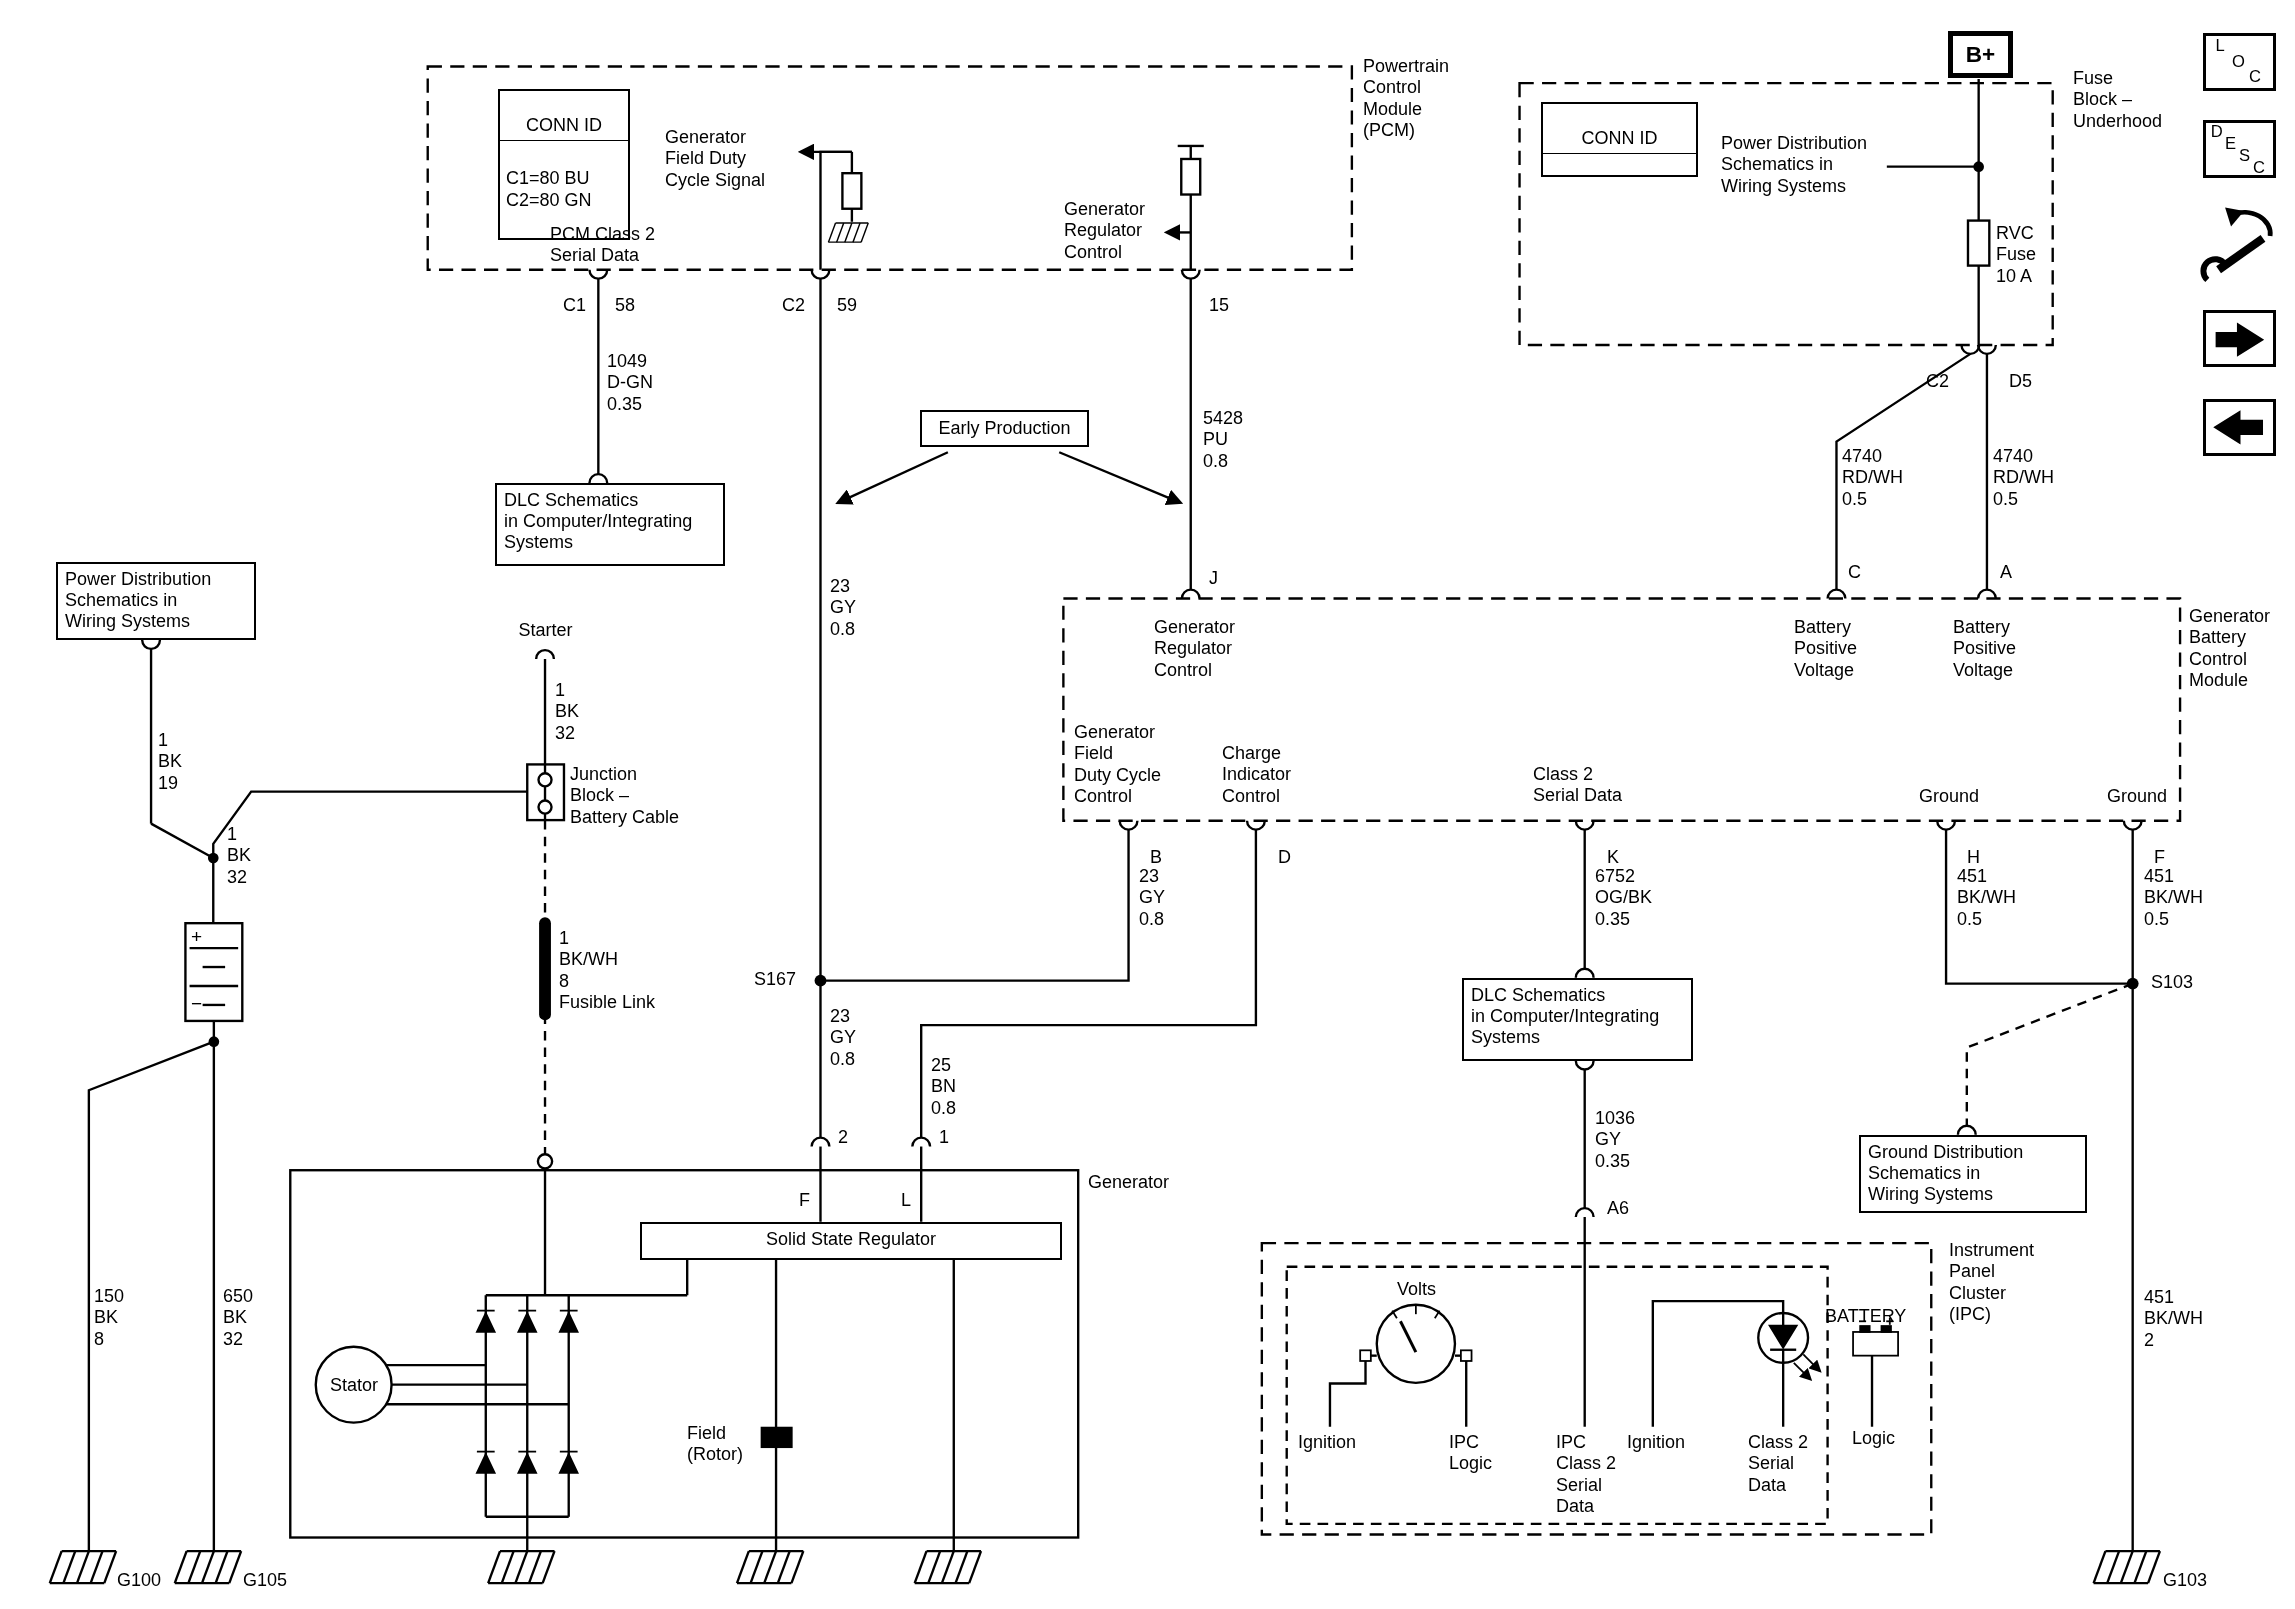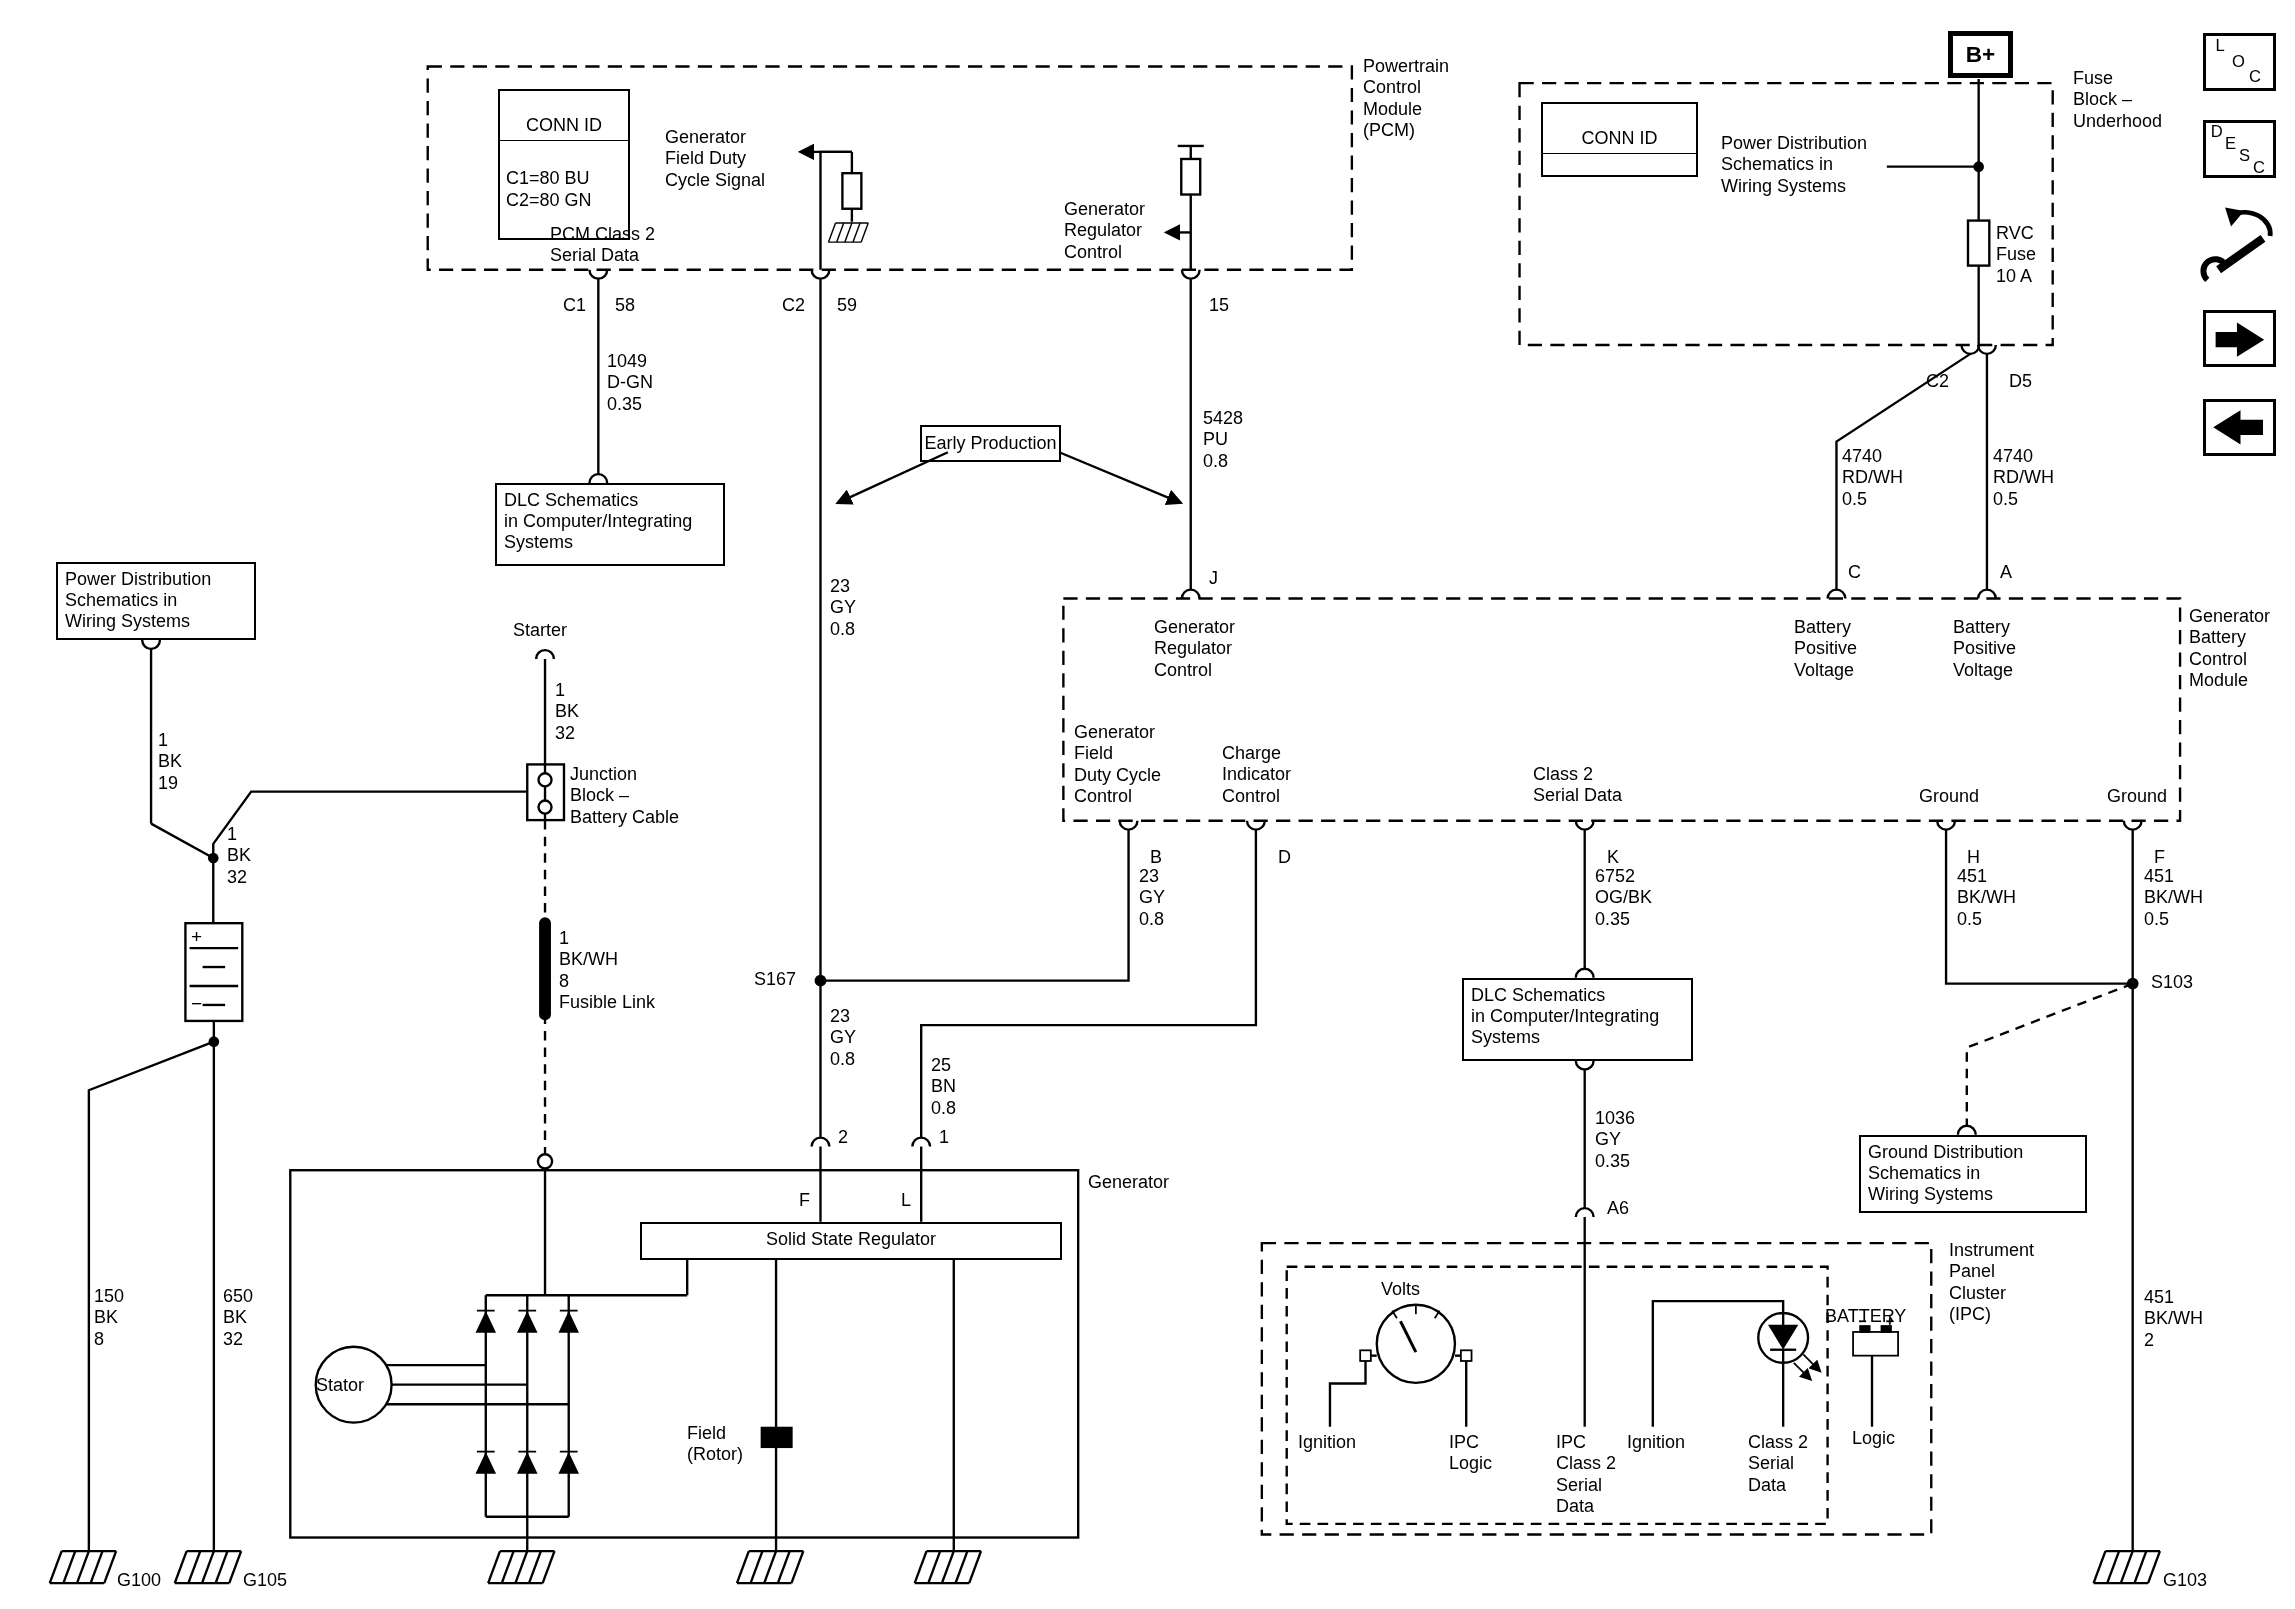--- a/index.html
+++ b/index.html
@@ -1,19 +1,19 @@
 <!DOCTYPE html>
 <html style="font-size:9.5px"><head>
 <meta charset="utf-8">
 <style>
   html,body{margin:0;padding:0;background:#fff;width:2295px;height:1610px;overflow:hidden}
   #canvas{position:relative;width:2295px;height:1610px;font-family:"Liberation Sans","DejaVu Sans",sans-serif;color:#000;background:#fff}
   #wiring{position:absolute;left:0;top:0}
   .lbl{position:absolute;font-size:18px;line-height:21.3px;white-space:pre-line}
-  .ctr{text-align:left}
+  .ctr{text-align:center}
   .box{position:absolute;border:2.4px solid #000;box-sizing:border-box;font-size:18px;line-height:21.3px;padding:4.7px 7.1px;white-space:pre-line;background:transparent}
   .connbox{padding:0}
   .connbox .title{text-align:center;border-bottom:1.8px solid #000;padding:3px 0;font-size:18px;white-space:pre-line}
   .connbox .body{padding:4.7px 6px;white-space:pre-line;font-size:18px;line-height:22.5px}
   .bplus{border-width:5.3px;font-size:22.5px;font-weight:bold;text-align:center;line-height:37px;padding:0;background:#fff}
   .ssrbox{text-align:center;line-height:31px;padding:0;background:transparent}
   .earlybox{text-align:center;padding:6px 0}
   .iconbox{border-width:3px;padding:0}
   .il{position:absolute;font-size:16.6px;line-height:16.6px}
 </style>
@@ -269,21 +269,21 @@
 Systems</div>
 <div class="box" style="left:1462px;top:978px;width:231px;height:83px">DLC Schematics
 in Computer/Integrating
 Systems</div>
 <div class="box" style="left:56px;top:562px;width:200px;height:78px">Power Distribution
 Schematics in
 Wiring Systems</div>
 <div class="box" style="left:1859px;top:1135px;width:228px;height:78px">Ground Distribution
 Schematics in
 Wiring Systems</div>
-<div class="box earlybox" style="left:920px;top:425px;width:141px">Early Production</div>
+<div class="box earlybox" style="left:920px;top:410px;width:169px">Early Production</div>
 <div class="box bplus" style="left:1948px;top:31px;width:65px;height:47px">B+</div>
 <div class="box ssrbox" style="left:640px;top:1222px;width:422px;height:38px">Solid State Regulator</div>
 
 <div class="lbl" style="left:1363px;top:56px">Powertrain
 Control
 Module
 (PCM)</div>
 <div class="lbl" style="left:665px;top:127px">Generator
 Field Duty
 Cycle Signal</div>

